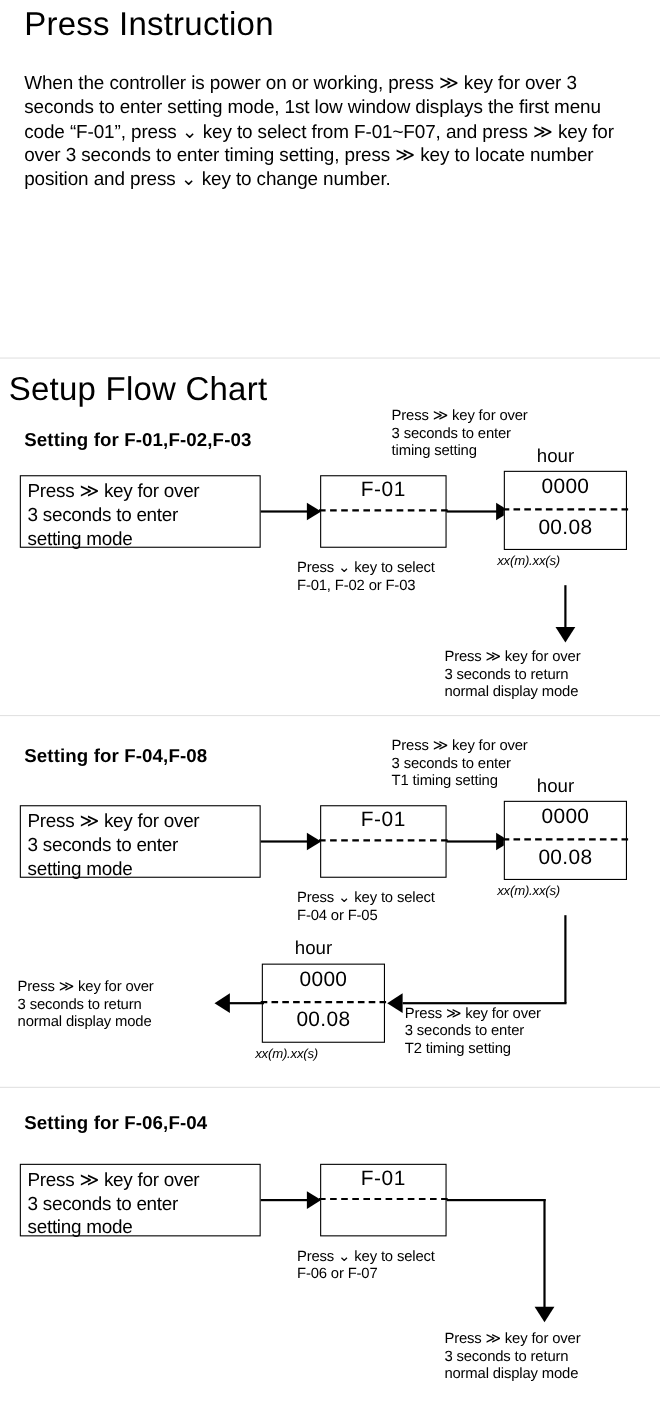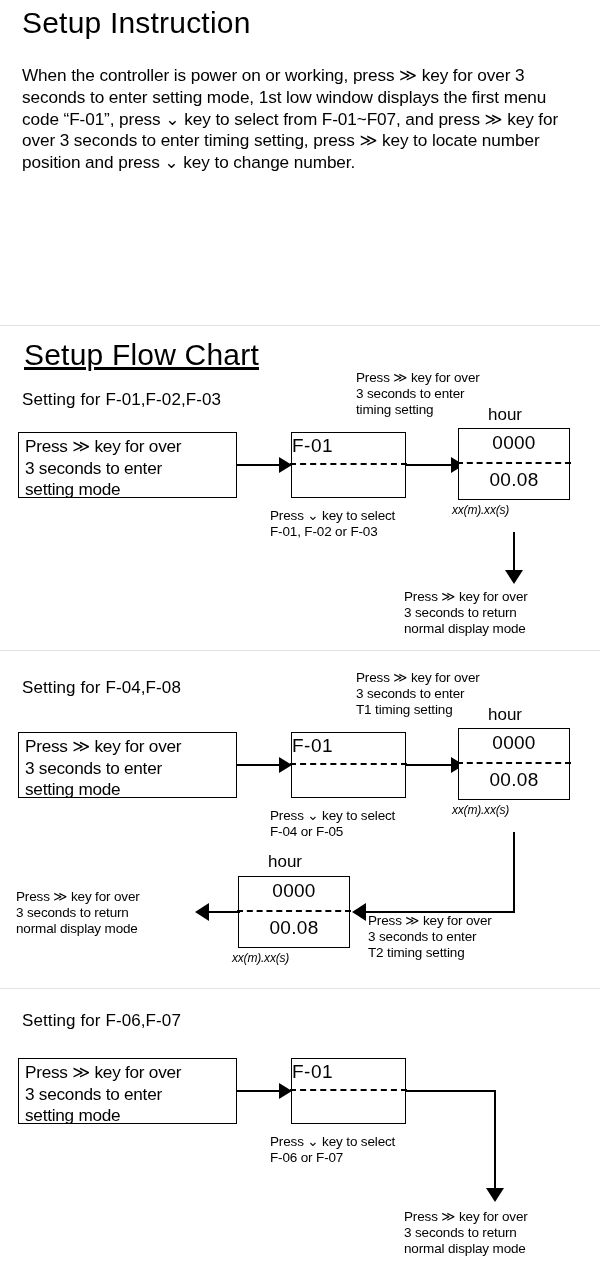--- a/index.html
+++ b/index.html
@@ -20,21 +20,21 @@
     letter-spacing: 0.2px;
     line-height: 1.0;
   }
   .body-text {
     font-size: 17.2px;
     line-height: 21.8px;
     letter-spacing: -0.1px;
   }
   .section-title {
     font-size: 17px;
-    font-weight: normal;
+    font-weight: bold;
     letter-spacing: 0.1px;
   }
   .note {
     font-size: 13.5px;
     line-height: 16.2px;
     letter-spacing: -0.15px;
     white-space: pre-line;
   }
   .caption {
     font-size: 12px;
@@ -62,20 +62,21 @@
     line-height: 21.5px;
     padding: 3px 0 0 6px;
     white-space: pre-line;
     letter-spacing: -0.25px;
   }
   
   .fbox { position: absolute; border: 1.6px solid #000; background:#fff; }
   .fbox .f-label {
     position: absolute;
     left: 0; right: 0; top: 2px;
+    text-align: center;
     font-size: 19px;
     letter-spacing: 0.5px;
   }
   .dash-line {
     position: absolute;
     left: -1.6px; right: -1.6px;
     height: 0;
     border-top: 2px dashed #000;
   }
   
@@ -119,27 +120,27 @@
     border-right: 9px solid transparent;
     border-top: 14px solid #000;
   }
 </style>
 </head>
 <body>
 
 <div class="page">
 
   <div style="position:absolute; left:22px; top:8px; width:556px;">
-    <div class="h1">Setup Instruction</div>
+    <div class="h1">Press Instruction</div>
     <div class="body-text" style="margin-top:27px;">When the controller is power on or working, press ≫ key for over 3 seconds to enter setting mode, 1st low window displays the first menu code “F-01”, press ⌄ key to select from F-01~F07, and press ≫ key for over 3 seconds to enter timing setting, press ≫ key to locate number position and press ⌄ key to change number.</div>
   </div>
 
   <div class="divider" style="top:325px;"></div>
 
-  <div class="h1" style="position:absolute; left:24px; top:340px;text-decoration:underline;">Setup Flow Chart</div>
+  <div class="h1" style="position:absolute; left:8px; top:340px;">Setup Flow Chart</div>
 
   <div>
 
     <div class="section-title" style="position:absolute; left:22px; top:390px;">Setting for F-01,F-02,F-03</div>
 
     <div class="note" style="position:absolute; left:356px; top:370px; width:180px;">Press ≫ key for over
 3 seconds to enter
 timing setting</div>
 
     <div class="hour-label" style="position:absolute; left:488px; top:405px;">hour</div>
@@ -240,21 +241,21 @@
 
     <div class="note" style="position:absolute; left:16px; top:889px; width:190px;">Press ≫ key for over
 3 seconds to return
 normal display mode</div>
   </div>
 
   <div class="divider" style="top:988px;"></div>
 
   <div>
 
-    <div class="section-title" style="position:absolute; left:22px; top:1011px;">Setting for F-06,F-07</div>
+    <div class="section-title" style="position:absolute; left:22px; top:1011px;">Setting for F-06,F-04</div>
 
     <div class="box" style="left:18px; top:1058px; width:219px; height:66px;">
       <div class="box-text">Press ≫ key for over
 3 seconds to enter
 setting mode</div>
     </div>
 
     <div class="hline" style="left:237px; top:1090px; width:45px;"></div>
     <div class="arrow-r" style="left:279px; top:1083px;"></div>
 

